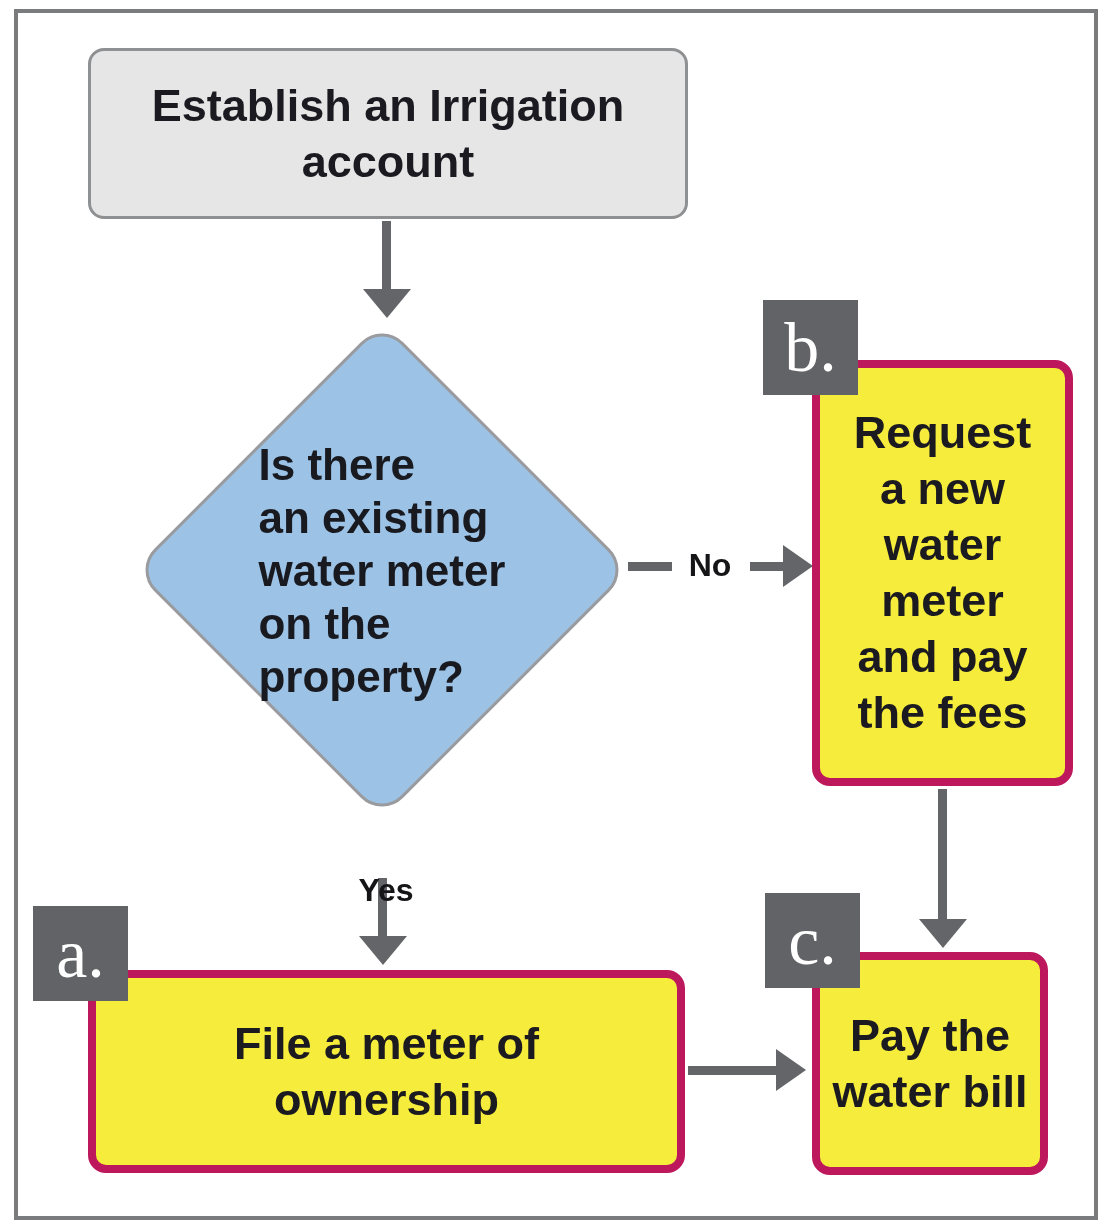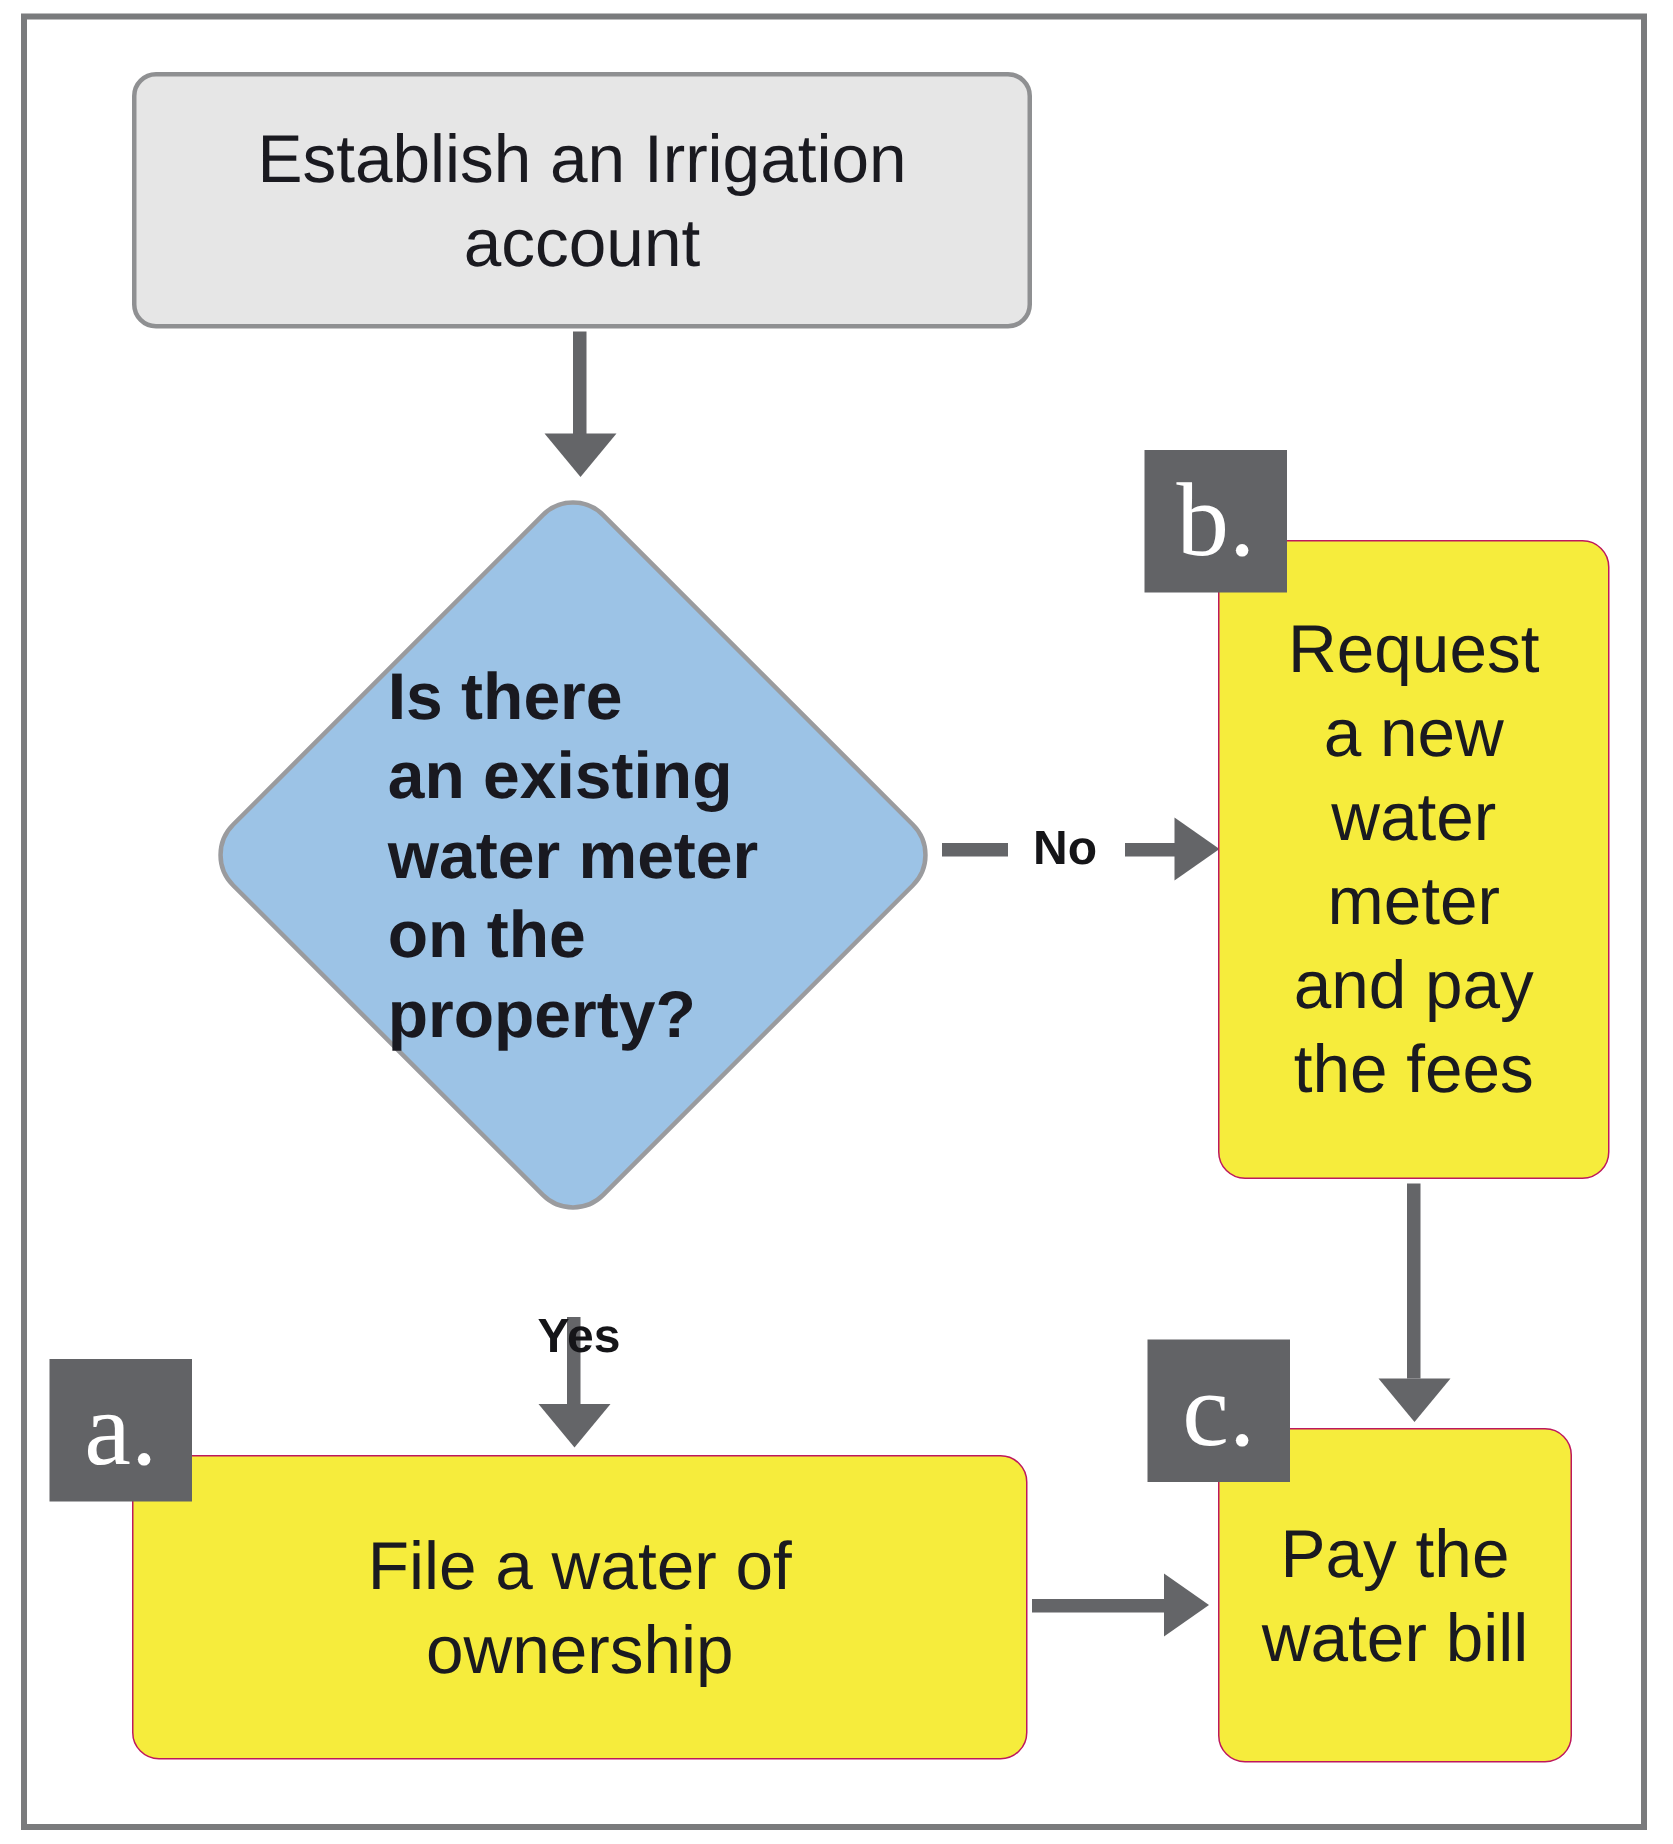--- a/index.html
+++ b/index.html
@@ -22,21 +22,21 @@
     background: #ffffff;
   }
 
   .node {
     position: absolute;
     box-sizing: border-box;
     display: flex;
     align-items: center;
     justify-content: center;
     text-align: center;
-    font-weight: 400;
+    font-weight: 700;
     color: #1a1a20;
     white-space: pre-line;
     z-index: 2;
   }
 
   .start {
     left: 88px; top: 48px;
     width: 600px; height: 171px;
     background: #e6e6e6;
     border: 3px solid #8f9092;
@@ -85,21 +85,21 @@
     align-items: center;
     justify-content: center;
     z-index: 4;
   }
   .badge-a { left: 33px;  top: 906px; }
   .badge-b { left: 763px; top: 300px; }
   .badge-c { left: 765px; top: 893px; }
 
   .step {
     background: #f6ec3c;
-    border: 1px solid #be185d;
+    border: 8px solid #be185d;
     border-radius: 18px;
     font-size: 45px;
     line-height: 56px;
   }
   .step-a { left: 88px;  top: 970px; width: 597px; height: 203px; }
   .step-b { left: 812px; top: 360px; width: 261px; height: 426px; }
   .step-c { left: 812px; top: 952px; width: 236px; height: 223px; }
 
   .edge-label {
     position: absolute;
@@ -176,21 +176,21 @@
 
   <div>
     <div class="shaft" style="left:938px; top:789px; width:9px; height:130px;"></div>
     <div class="head head-down" style="left:919px; top:919px;"></div>
   </div>
 
   <div class="badge badge-a">
     <span>a.</span>
   </div>
   <div class="node step step-a">
-    <span>File a water of
+    <span>File a meter of
 ownership</span>
   </div>
 
   <div>
     <div class="shaft" style="left:688px; top:1066px; width:88px; height:9px;"></div>
     <div class="head head-right" style="left:776px; top:1049px;"></div>
   </div>
 
   <div class="badge badge-c">
     <span>c.</span>

